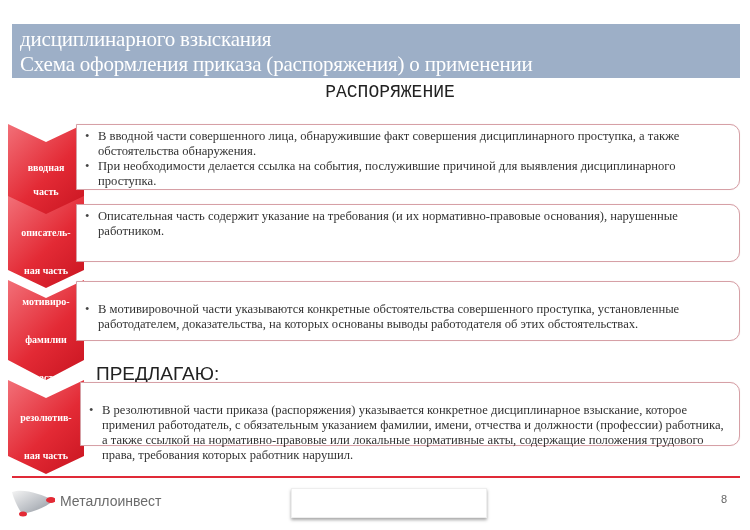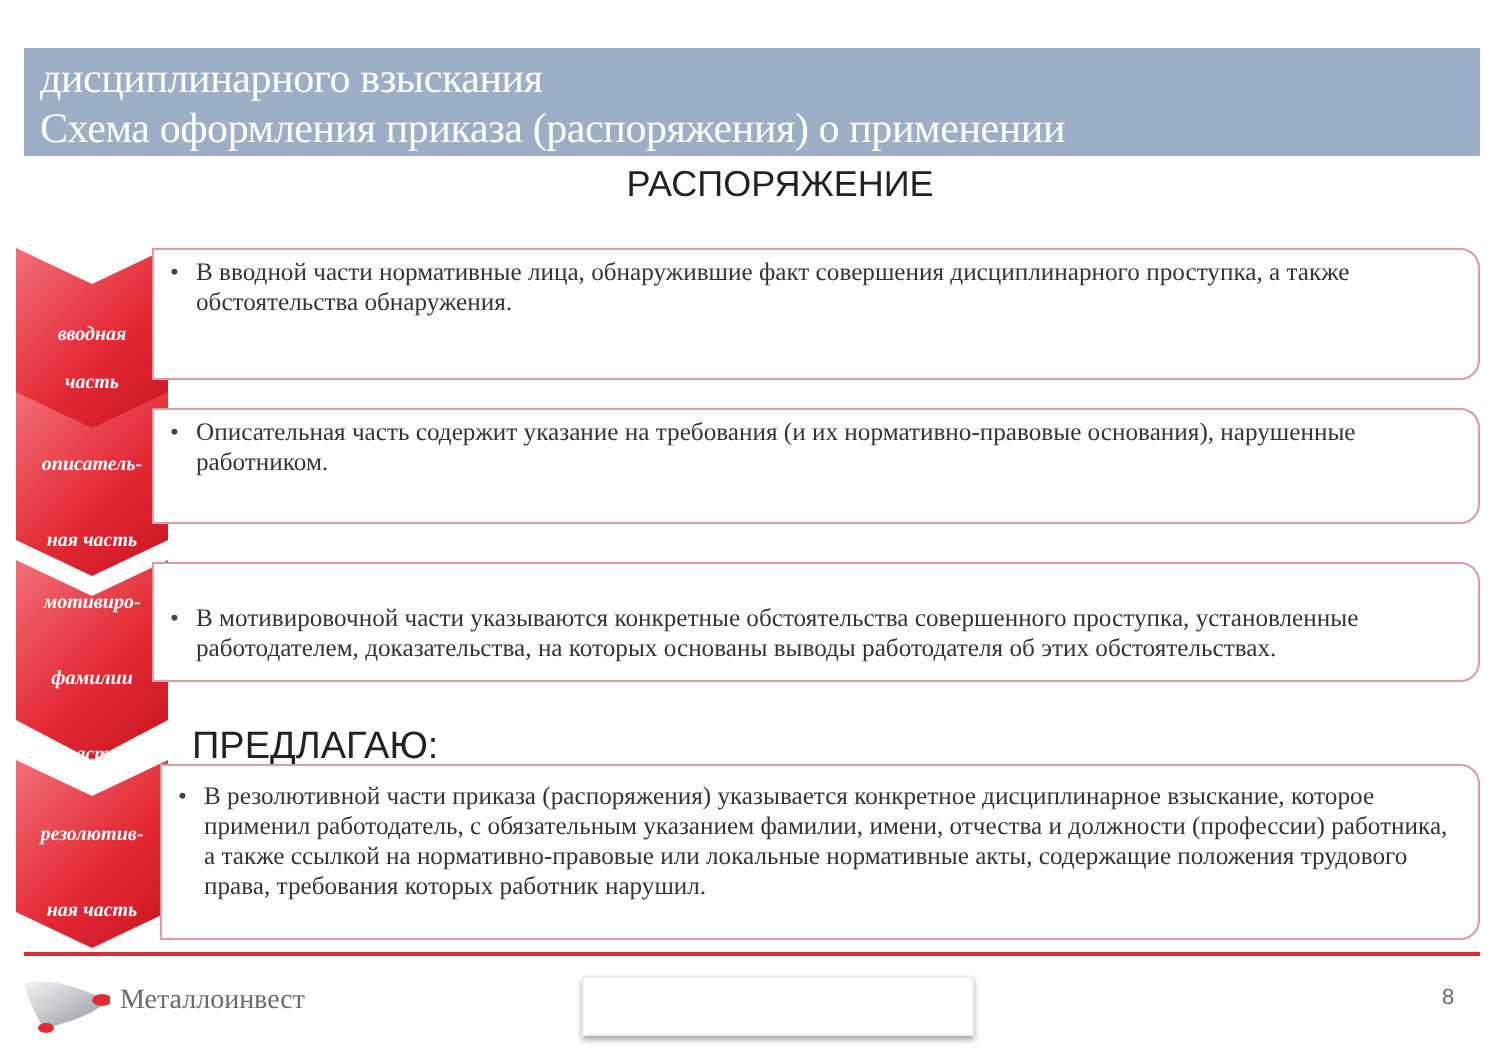--- a/index.html
+++ b/index.html
@@ -7,38 +7,38 @@
   body { position: relative; font-family: "Liberation Serif", serif; }
 
   .title-bar {
     position: absolute; left: 12px; top: 24px; width: 728px; height: 54px;
     background: #9dafc7; color: #ffffff;
     font-family: "Liberation Serif", serif; font-size: 21px; line-height: 25px;
     padding: 3px 0 0 8px; letter-spacing: -0.2px;
   }
   .doc-type {
     position: absolute; left: 0; top: 82px; width: 750px; text-align: center;
-    font-family: Liberation Sans, sans-serif; font-size: 18px; color: #222;
+    font-family: Liberation Mono, monospace; font-size: 18px; color: #222;
     padding-left: 30px;
   }
   .doc-subject {
     position: absolute; left: 18px; top: 106px;
     font-family: "Liberation Sans", sans-serif; font-size: 13px; color: #222; margin-top: 40px;
   }
   .proposal {
     position: absolute; left: 68px; top: 363px;
     font-family: "Liberation Sans", sans-serif; font-size: 19px; color: #222; margin-left: 28px;
   }
 
   .chevron {
     position: absolute; left: 8px; width: 76px;
     background: linear-gradient(135deg, #f27078 0%, #e32a35 55%, #c81420 100%);
     color: #ffffff; display: flex; align-items: center; justify-content: center;
     text-align: center; font-family: "Liberation Serif", serif; font-weight: bold;
-    font-size: 10px; line-height: 14px; font-style: italic;
+    font-size: 10px; line-height: 14px;
   }
   .chevron span { padding-top: 10px; display: block; }
 
   .box {
     position: absolute; left: 76px; width: 664px;
     background: #ffffff; border: 1.5px solid #d6a0a6;
     border-radius: 0 10px 10px 0;
     font-family: "Liberation Serif", serif; font-size: 12.6px; line-height: 15px;
     color: #333; padding: 4px 10px 4px 8px;
     box-shadow: 0 0 1px rgba(200,120,130,0.3);
@@ -46,21 +46,21 @@
   .box ul { list-style: none; }
   .box li { position: relative; padding-left: 13px; }
   .box li::before { content: "•"; position: absolute; left: 0; top: 0; color: #444; }
 
   .footer-line {
     position: absolute; left: 12px; top: 476px; width: 728px; height: 2px; background: #e02a38;
   }
   .logo { position: absolute; left: 10px; top: 486px; width: 45px; height: 32px; }
   .brand {
     position: absolute; left: 60px; top: 493px;
-    font-family: Liberation Serif, serif; font-size: 14px; color: #6b6b6b;
+    font-family: Liberation Sans, sans-serif; font-size: 14px; color: #6b6b6b;
   }
   .blank-box {
     position: absolute; left: 291px; top: 488px; width: 196px; height: 30px;
     background: #ffffff; box-shadow: 0 2px 3px rgba(0,0,0,0.35);
     border: 1px solid #eee;
   }
   .page-num {
     position: absolute; left: 721px; top: 493px;
     font-family: "Liberation Sans", sans-serif; font-size: 11px; color: #666;
   }
@@ -77,21 +77,22 @@
 <div class="doc-subject">О дисциплинарном взыскании</div>
 
 <div class="chevron" style="top:124px;height:92px;clip-path:polygon(0 0,50% 18px,100% 0,100% 74px,50% 100%,0 74px);">
   <span>
     <span>вводная</span>
     <span>часть</span>
   </span>
 </div>
 <div class="box" style="top:124px;height:66px;">
   <ul>
-    <li>В вводной части нормативные лица, обнаружившие факт совершения дисциплинарного проступка, а также обстоятельства обнаружения.</li>
+    <li>В вводной части совершенного лица, обнаружившие факт совершения дисциплинарного проступка, а также обстоятельства обнаружения.</li>
+    <li>При необходимости делается ссылка на события, послужившие причиной для выявления дисциплинарного проступка.</li>
   </ul>
 </div>
 
 <div class="chevron" style="top:196px;height:92px;clip-path:polygon(0 0,50% 18px,100% 0,100% 74px,50% 100%,0 74px);">
   <span>
     <span>описатель-</span><br>
     <span>ная часть</span>
   </span>
 </div>
 <div class="box" style="top:204px;height:58px;">
@@ -114,21 +115,21 @@
 </div>
 
 <div class="proposal">ПРЕДЛАГАЮ:</div>
 
 <div class="chevron" style="top:380px;height:94px;clip-path:polygon(0 0,50% 18px,100% 0,100% 76px,50% 100%,0 76px);">
   <span>
     <span>резолютив-</span><br>
     <span>ная часть</span>
   </span>
 </div>
-<div class="box" style="top:382px;left:80px;width:660px;height:88px;padding-top:8px;">
+<div class="box" style="top:382px;left:80px;width:660px;height:64px;padding-top:20px;">
   <ul>
     <li>В резолютивной части приказа (распоряжения) указывается конкретное дисциплинарное взыскание, которое применил работодатель, с обязательным указанием фамилии, имени, отчества и должности (профессии) работника, а также ссылкой на нормативно-правовые или локальные нормативные акты, содержащие положения трудового права, требования которых работник нарушил.</li>
   </ul>
 </div>
 
 <div class="footer-line"></div>
 <svg class="logo" viewBox="0 0 45 32">
   <defs>
     <linearGradient id="lg" x1="0" y1="0" x2="1" y2="1">
       <stop offset="0" stop-color="#f4f4f4"></stop>

